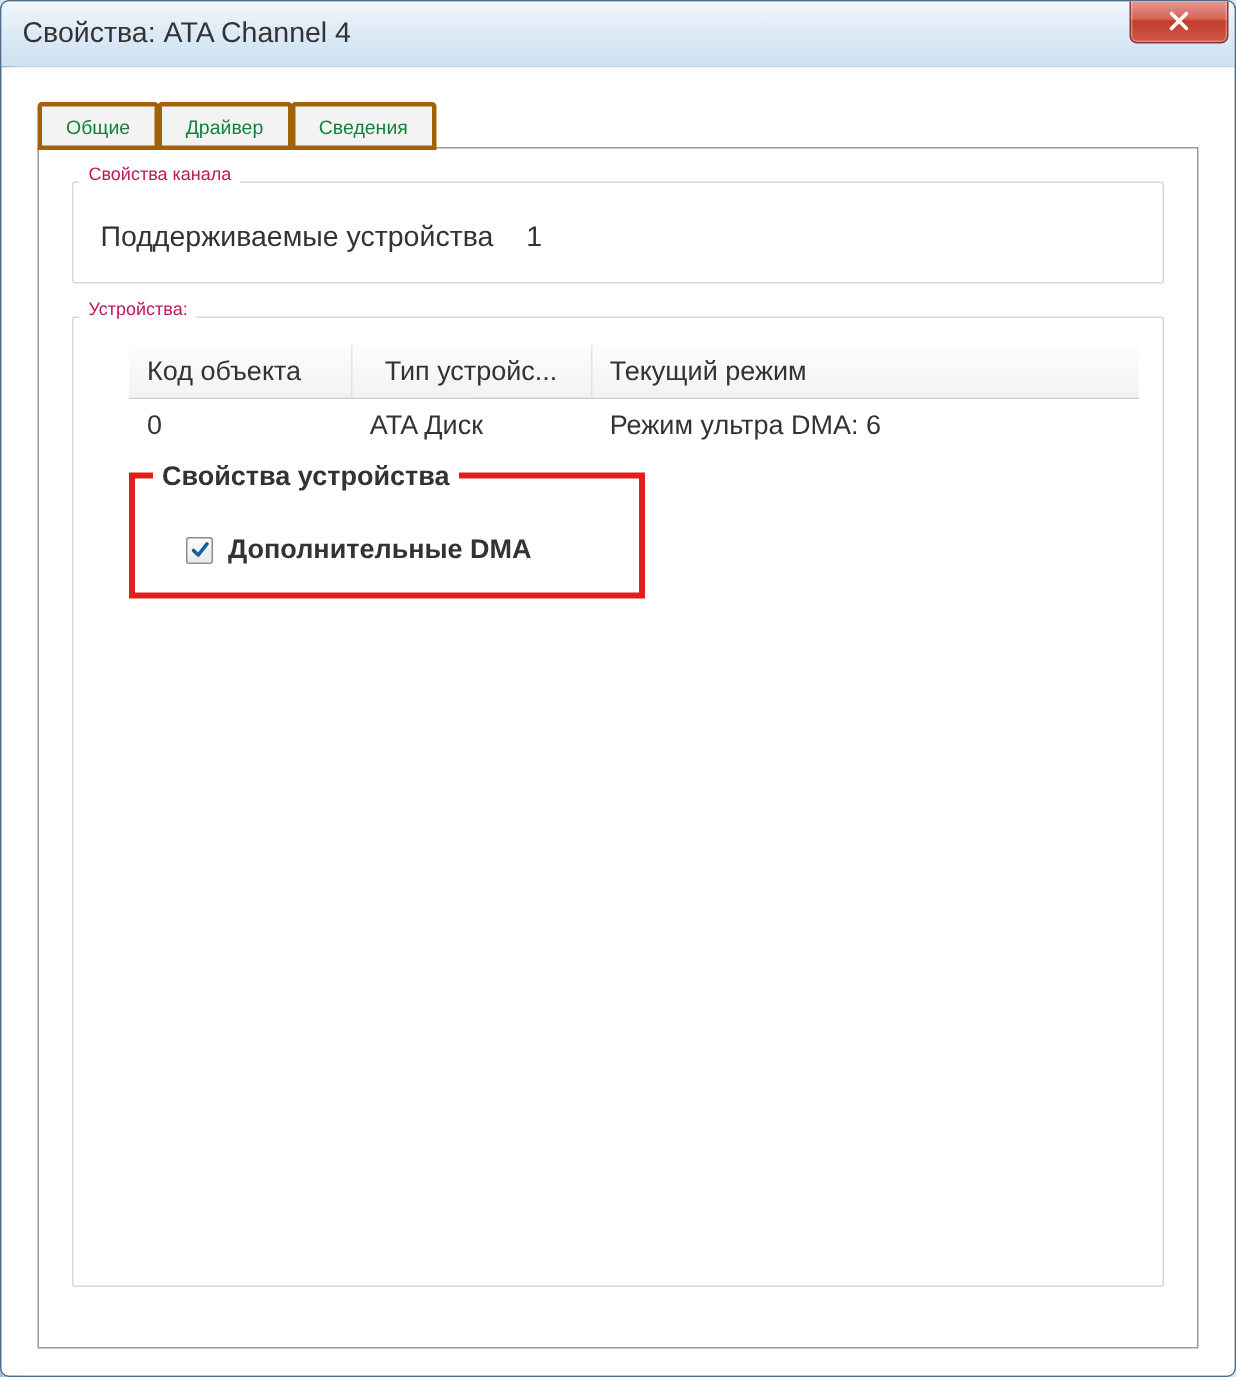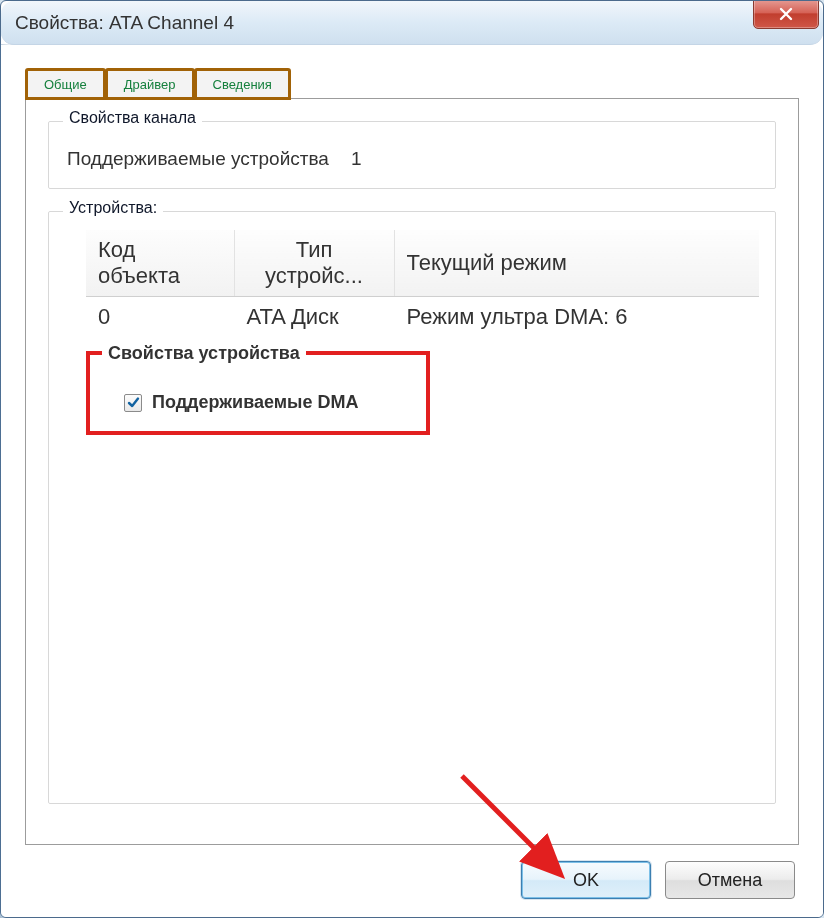--- a/index.html
+++ b/index.html
@@ -24,21 +24,20 @@
     flex-direction: column;
   }
   .titlebar {
     height: 44px;
     background: linear-gradient(to bottom, #f1f6fb 0%, #dceaf6 50%, #cfe0ef 100%);
     display: flex;
     align-items: center;
     padding: 0 6px 0 14px;
     border-bottom: 1px solid #c4d5e6;
     position: relative;
-    border-radius: 13px;
   }
   .title-text {
     font-size: 19px;
     color: #333;
   }
   .close-btn {
     position: absolute;
     right: 4px;
     top: -2px;
     width: 66px;
@@ -111,37 +110,37 @@
   .groupbox {
     border: 1px solid #d8d8d8;
     border-radius: 2px;
     padding: 18px 16px 16px 16px;
     margin-bottom: 22px;
     position: relative;
   }
   .groupbox-legend {
     position: absolute;
     top: -13px;
-    left: 14px;
+    left: 4px;
     background: #fff;
     padding: 0 6px;
-    font-size: 16px;
-    color: #0f172a;
+    font-size: 12px;
+    color: #be185d;
   }
   .supp-row {
     display: flex;
     gap: 22px;
     font-size: 19px;
     color: #333;
     padding: 8px 2px 2px 2px;
   }
   table {
     width: 100%;
     border-collapse: collapse;
-    font-size: 22px;
+    font-size: 18px;
   }
   thead th {
     text-align: left;
     font-weight: normal;
     background: linear-gradient(to bottom, #fdfdfd, #f2f2f2);
     border-bottom: 1px solid #cfcfcf;
     border-right: 1px solid #e2e2e2;
     padding: 7px 12px;
     color: #333;
   }
@@ -278,37 +277,23 @@
         </div>
 
         <div class="highlight-box">
           <span class="dev-props-legend">Свойства устройства</span>
           <div class="checkbox-row">
             <span class="checkbox">
               <svg viewBox="0 0 13 13">
                 <path d="M2 7 L5.2 10 L11 2.6" stroke="#1363a1" stroke-width="2.4" fill="none" stroke-linecap="round" stroke-linejoin="round"></path>
               </svg>
             </span>
-            <span>Поддерживаемые DMA</span>
+            <span>Дополнительные DMA</span>
           </div>
         </div>
 
       </div>
 
     </div>
 
-    <div class="button-row">
-      <div class="arrow" style="right:225px; bottom:6px;">
-        <svg width="120" height="120">
-          <defs>
-            <marker id="ah" markerWidth="10" markerHeight="10" refX="7" refY="4" orient="auto">
-              <path d="M0,0 L9,4 L0,8 z" fill="#e21f1f"></path>
-            </marker>
-          </defs>
-          <line x1="8" y1="8" x2="104" y2="104" stroke="#e21f1f" stroke-width="5" marker-end="url(#ah)"></line>
-        </svg>
-      </div>
-      <div class="btn default">OK</div>
-      <div class="btn">Отмена</div>
-    </div>
 
   </div>
 </div>
 
 </body></html>

